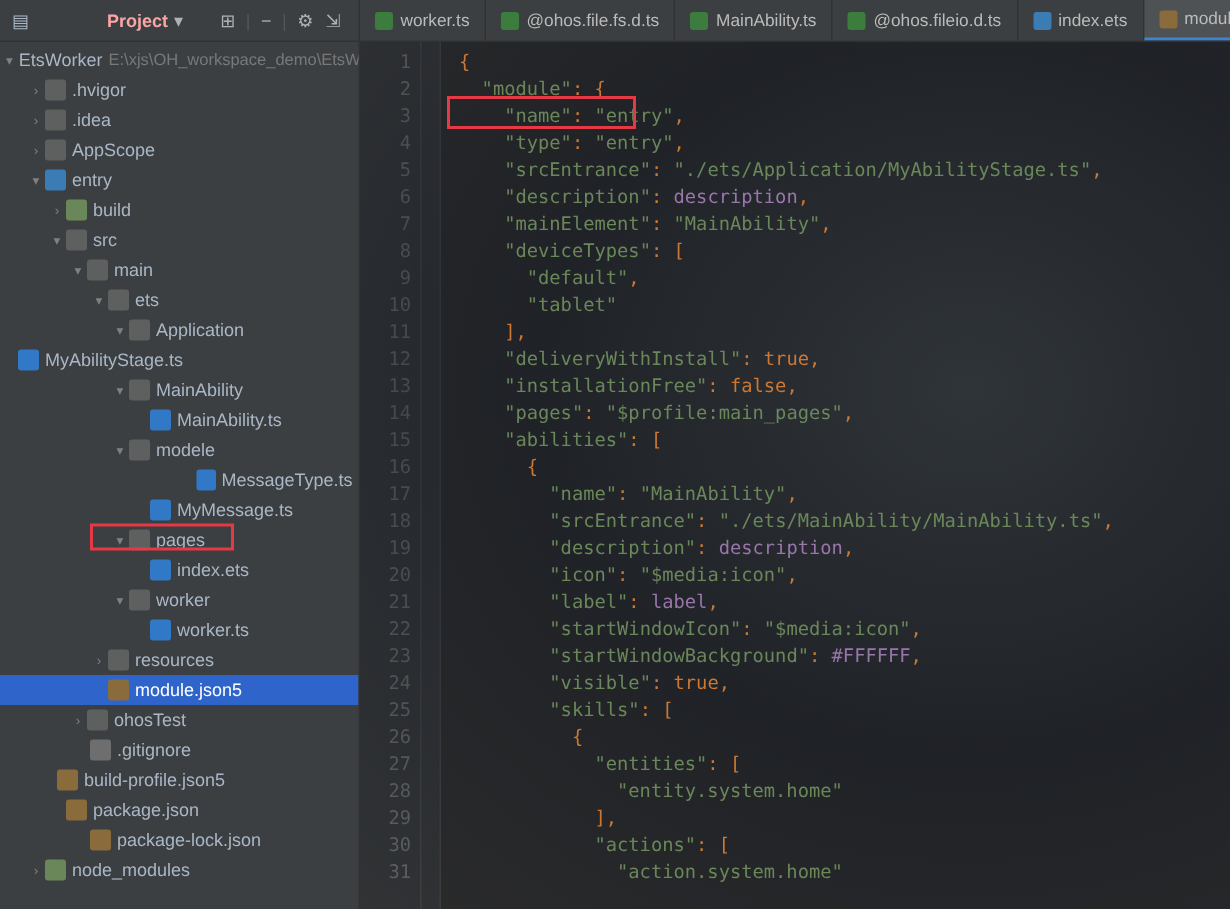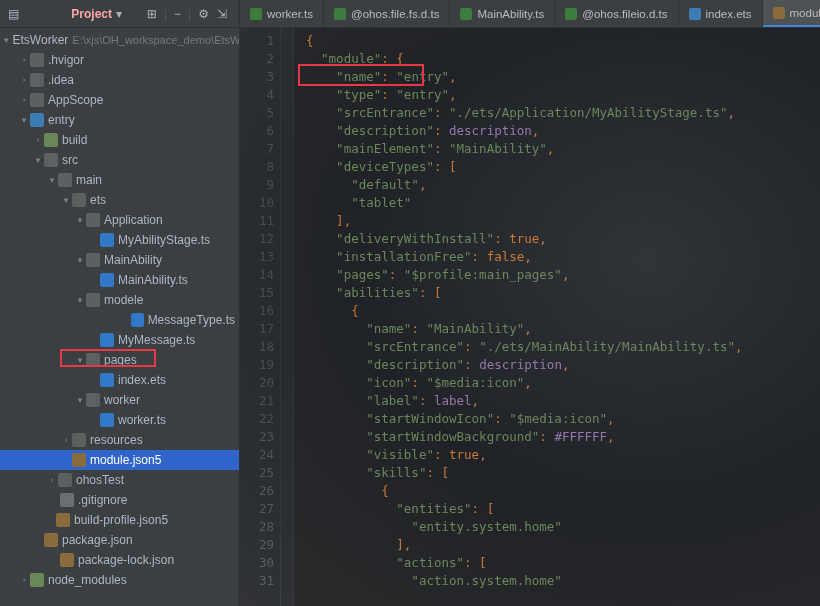--- a/index.html
+++ b/index.html
@@ -123,21 +123,21 @@
           <div class="tree-node" style="padding-left: 60px;">
             <span class="tree-arrow">▾</span>
             <span class="tree-icon ti-folder"></span>
             <span class="tree-label">ets</span>
           </div>
           <div class="tree-node" style="padding-left: 74px;">
             <span class="tree-arrow">▾</span>
             <span class="tree-icon ti-folder"></span>
             <span class="tree-label">Application</span>
           </div>
-          <div class="tree-node" style="padding-left: 88px;">
+          <div class="tree-node" style="">
             <span class="tree-arrow"></span>
             <span class="tree-icon ti-ts"></span>
             <span class="tree-label">MyAbilityStage.ts</span>
           </div>
           <div class="tree-node" style="padding-left: 74px;">
             <span class="tree-arrow">▾</span>
             <span class="tree-icon ti-folder"></span>
             <span class="tree-label">MainAbility</span>
           </div>
           <div class="tree-node" style="padding-left: 88px;">
@@ -193,21 +193,21 @@
           <div class="tree-node" style="padding-left: 46px;">
             <span class="tree-arrow">›</span>
             <span class="tree-icon ti-folder"></span>
             <span class="tree-label">ohosTest</span>
           </div>
           <div class="tree-node" style="padding-left: 48px;">
             <span class="tree-arrow"></span>
             <span class="tree-icon ti-text"></span>
             <span class="tree-label">.gitignore</span>
           </div>
-          <div class="tree-node" style="padding-left: 44px;">
+          <div class="tree-node" style="padding-left: 26px;">
             <span class="tree-arrow"></span>
             <span class="tree-icon ti-json"></span>
             <span class="tree-label">build-profile.json5</span>
           </div>
           <div class="tree-node" style="padding-left: 32px;">
             <span class="tree-arrow"></span>
             <span class="tree-icon ti-json"></span>
             <span class="tree-label">package.json</span>
           </div>
           <div class="tree-node" style="padding-left: 48px;">

